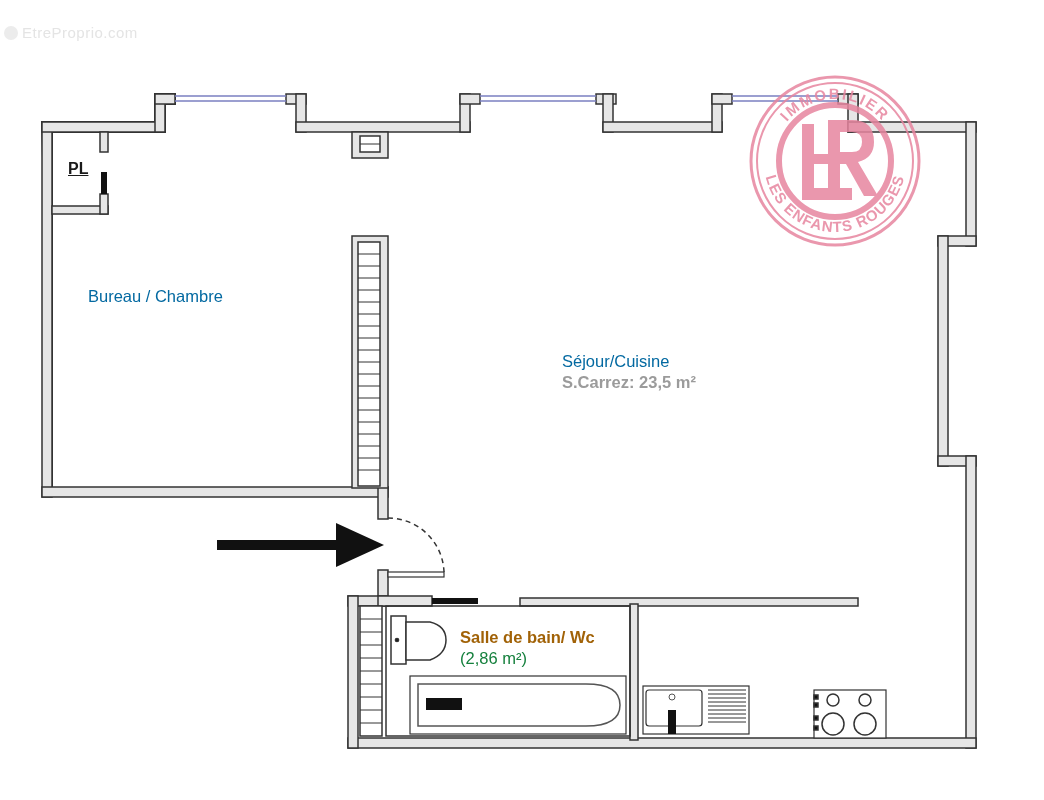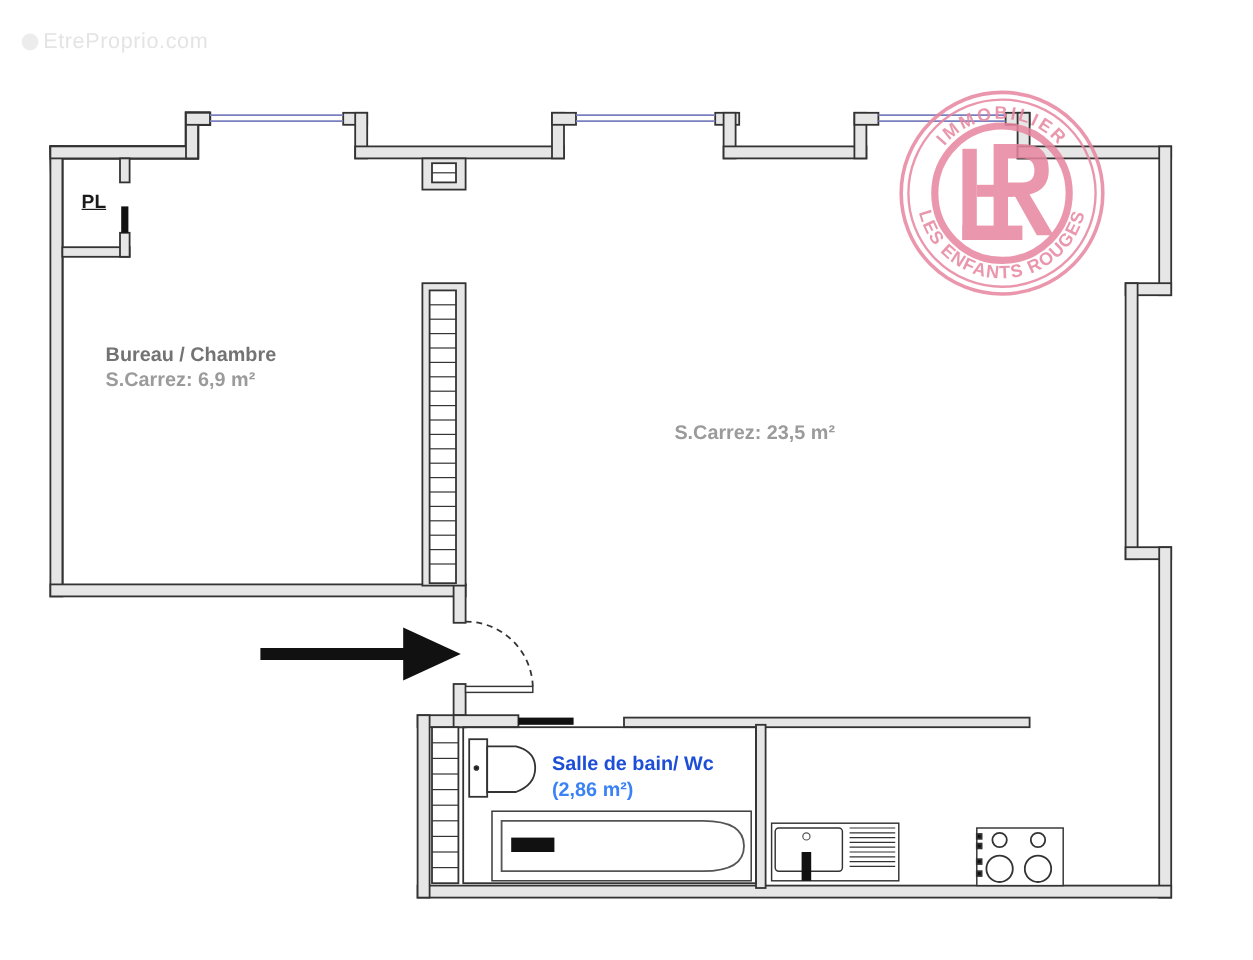--- a/index.html
+++ b/index.html
@@ -1,26 +1,26 @@
 <!DOCTYPE html>
 <html><head>
   <meta charset="utf-8">
   <style>
     html, body { margin: 0; padding: 0; background: #ffffff; }
     body { width: 1044px; height: 800px; position: relative; overflow: hidden; font-family: "Liberation Sans", sans-serif; }
     .plan { position: absolute; left: 0; top: 0; }
-    .watermark { position: absolute; left: 18px; top: 24px; font-size: 18px; color: #e4e4e4; letter-spacing: 0.5px; }
+    .watermark { position: absolute; left: 4px; top: 24px; font-size: 15px; color: #e4e4e4; letter-spacing: 0.5px; }
     .watermark .dot { display: inline-block; width: 14px; height: 14px; border-radius: 50%; background: #ececec; vertical-align: -2px; margin-right: 4px; }
     .label { position: absolute; line-height: 21px; font-size: 16.5px; }
-    .label .title { font-weight: bold; color: #737373; display: block; }
+    .label .title { font-weight: normal; color: #0369a1; display: block; }
     .label .sub { font-weight: bold; color: #9b9b9b; display: block; }
     .pl { position: absolute; left: 68px; top: 160px; font-weight: bold; font-size: 16px; color: #1a1a1a; text-decoration: underline; }
     .bath-label { position: absolute; left: 460px; top: 627px; line-height: 21px; font-size: 16.5px; }
-    .bath-label .title { font-weight: bold; color: #1d4ed8; display: block; }
-    .bath-label .sub { font-weight: bold; color: #3b82f6; display: block; }
+    .bath-label .title { font-weight: bold; color: #a16207; display: block; }
+    .bath-label .sub { font-weight: normal; color: #15803d; display: block; }
     .logo { position: absolute; left: 748px; top: 74px; width: 174px; height: 174px; opacity: 0.85; }
   </style>
 </head>
 <body>
 
 <svg class="plan" width="1044" height="800" viewBox="0 0 1044 800" xmlns="http://www.w3.org/2000/svg">
   <g fill="#e6e6e6" stroke="#333" stroke-width="2">
 
     <path d="M42,122 L155,122 L155,94 L175,94 L175,104 L165,104 L165,132 L52,132 L52,488 Z"></path>
   </g>
@@ -210,23 +210,23 @@
     <rect x="54" y="114" width="50" height="12"></rect>
     <rect x="66" y="80" width="30" height="10"></rect>
     <path d="M80,46 L104,46 Q126,46 126,68 Q126,84 110,88 L130,122 L116,122 L98,90 L92,90 L92,122 L80,122 Z M92,58 L92,78 L104,78 Q114,78 114,68 Q114,58 104,58 Z"></path>
   </g>
 </svg>
 
 <div class="pl">PL</div>
 
 <div class="label" style="left:88px; top:286px;">
   <span class="title">Bureau / Chambre</span>
-  <span class="sub">S.Carrez: 6,9 m²</span>
 </div>
 
 <div class="label" style="left:562px; top:351px;">
+  <span class="title">Séjour/Cuisine</span>
   <span class="sub">S.Carrez: 23,5 m²</span>
 </div>
 
 <div class="bath-label">
   <span class="title">Salle de bain/ Wc</span>
   <span class="sub">(2,86 m²)</span>
 </div>
 
 </body></html>

